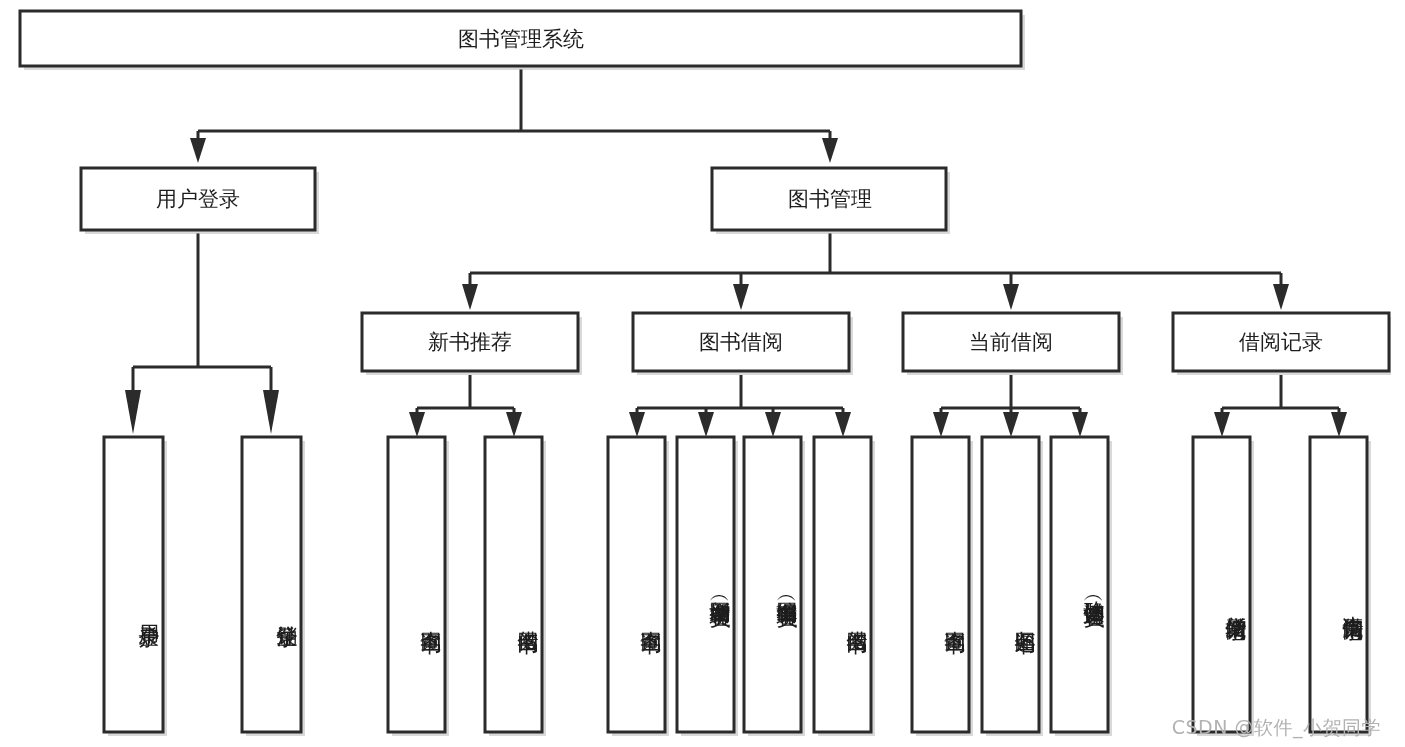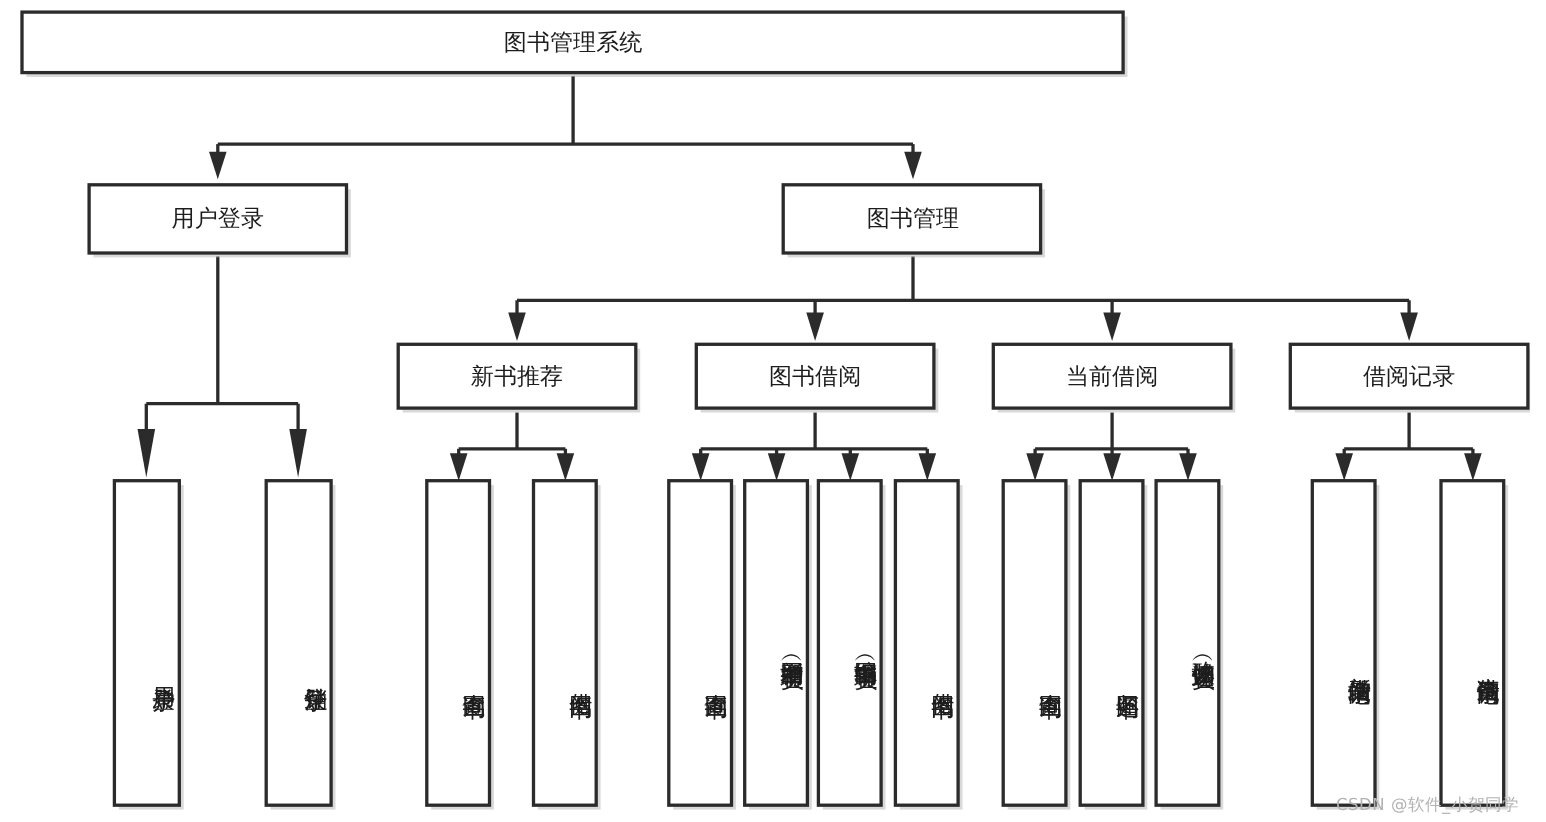--- a/index.html
+++ b/index.html
@@ -64,21 +64,21 @@
     color: #1d1d1d;
     letter-spacing: 1px;
     white-space: nowrap;
     pointer-events: none;
   }
   .watermark {
     position: absolute;
     right: 10px;
     bottom: 6px;
     font-family: "DejaVu Sans", "Liberation Sans", sans-serif;
-    font-size: 15px;
+    font-size: 19px;
     color: #b2b2b2;
     letter-spacing: 0.5px;
     white-space: nowrap;
   }
 </style>
 </head>
 <body>
 
 <div id="diagram-root">
 

